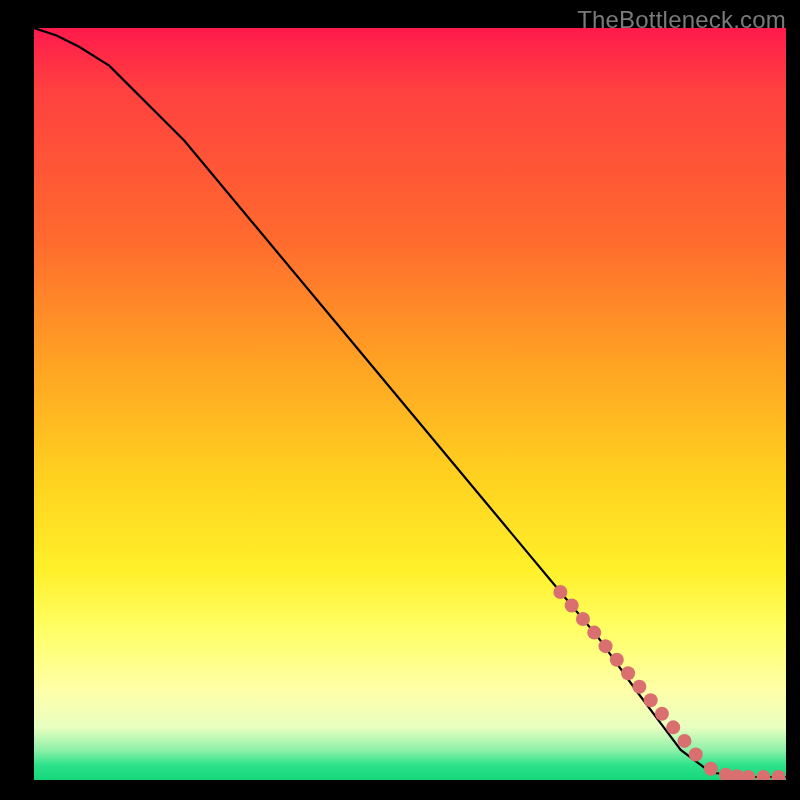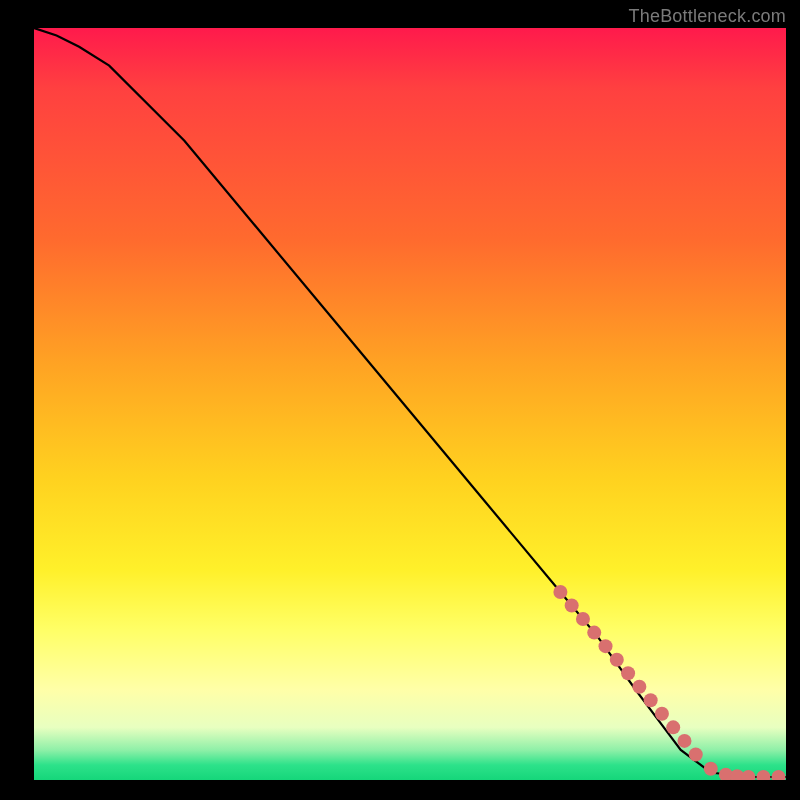--- a/index.html
+++ b/index.html
@@ -39,21 +39,21 @@
       #8ff0a8 96%,
       #2de28a 98%,
       #15d67a 100%
     );
   }
   .attribution {
     position: absolute;
     top: 6px;
     right: 14px;
     color: #7a7a7a;
-    font-size: 18px;
+    font-size: 24px;
     font-weight: 500;
     letter-spacing: 0.2px;
   }
   svg.overlay {
     position: absolute;
     left: 0;
     top: 0;
     width: 752px;
     height: 752px;
   }

